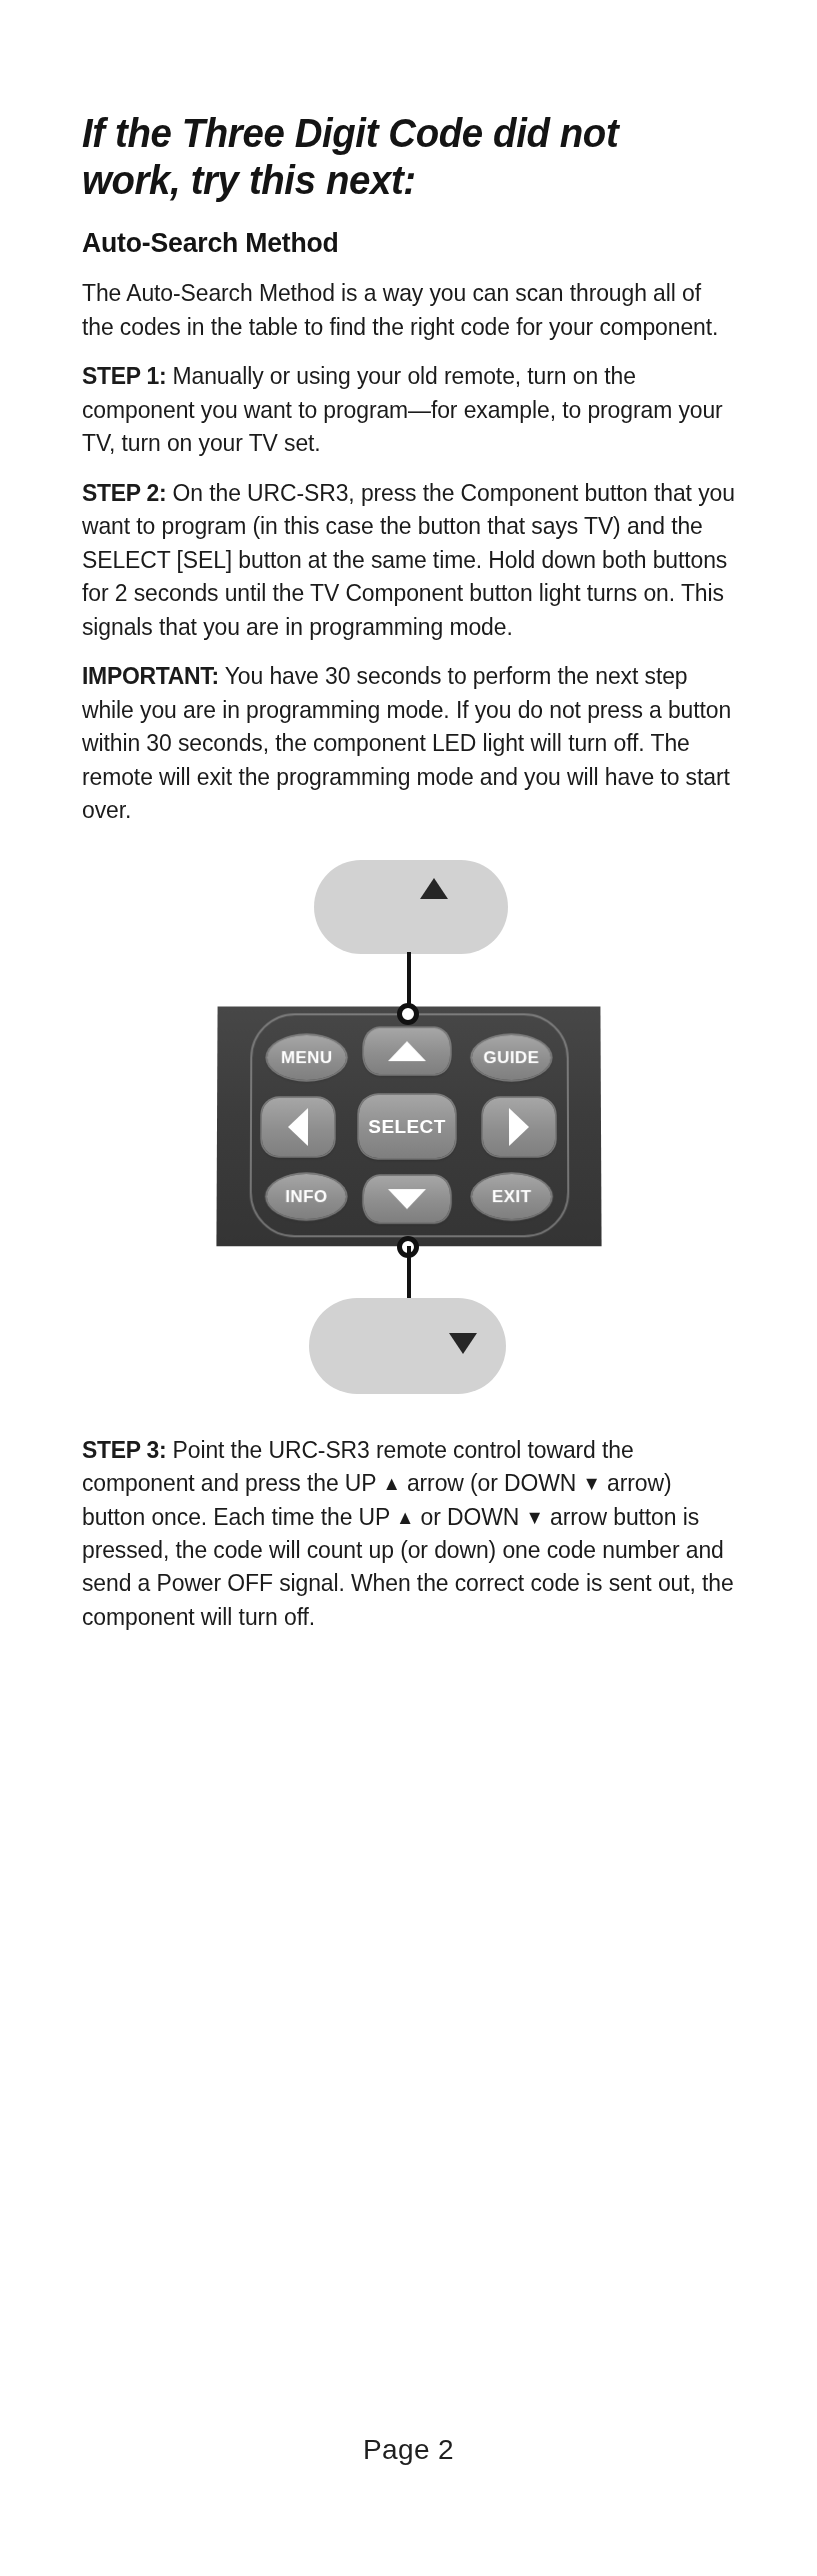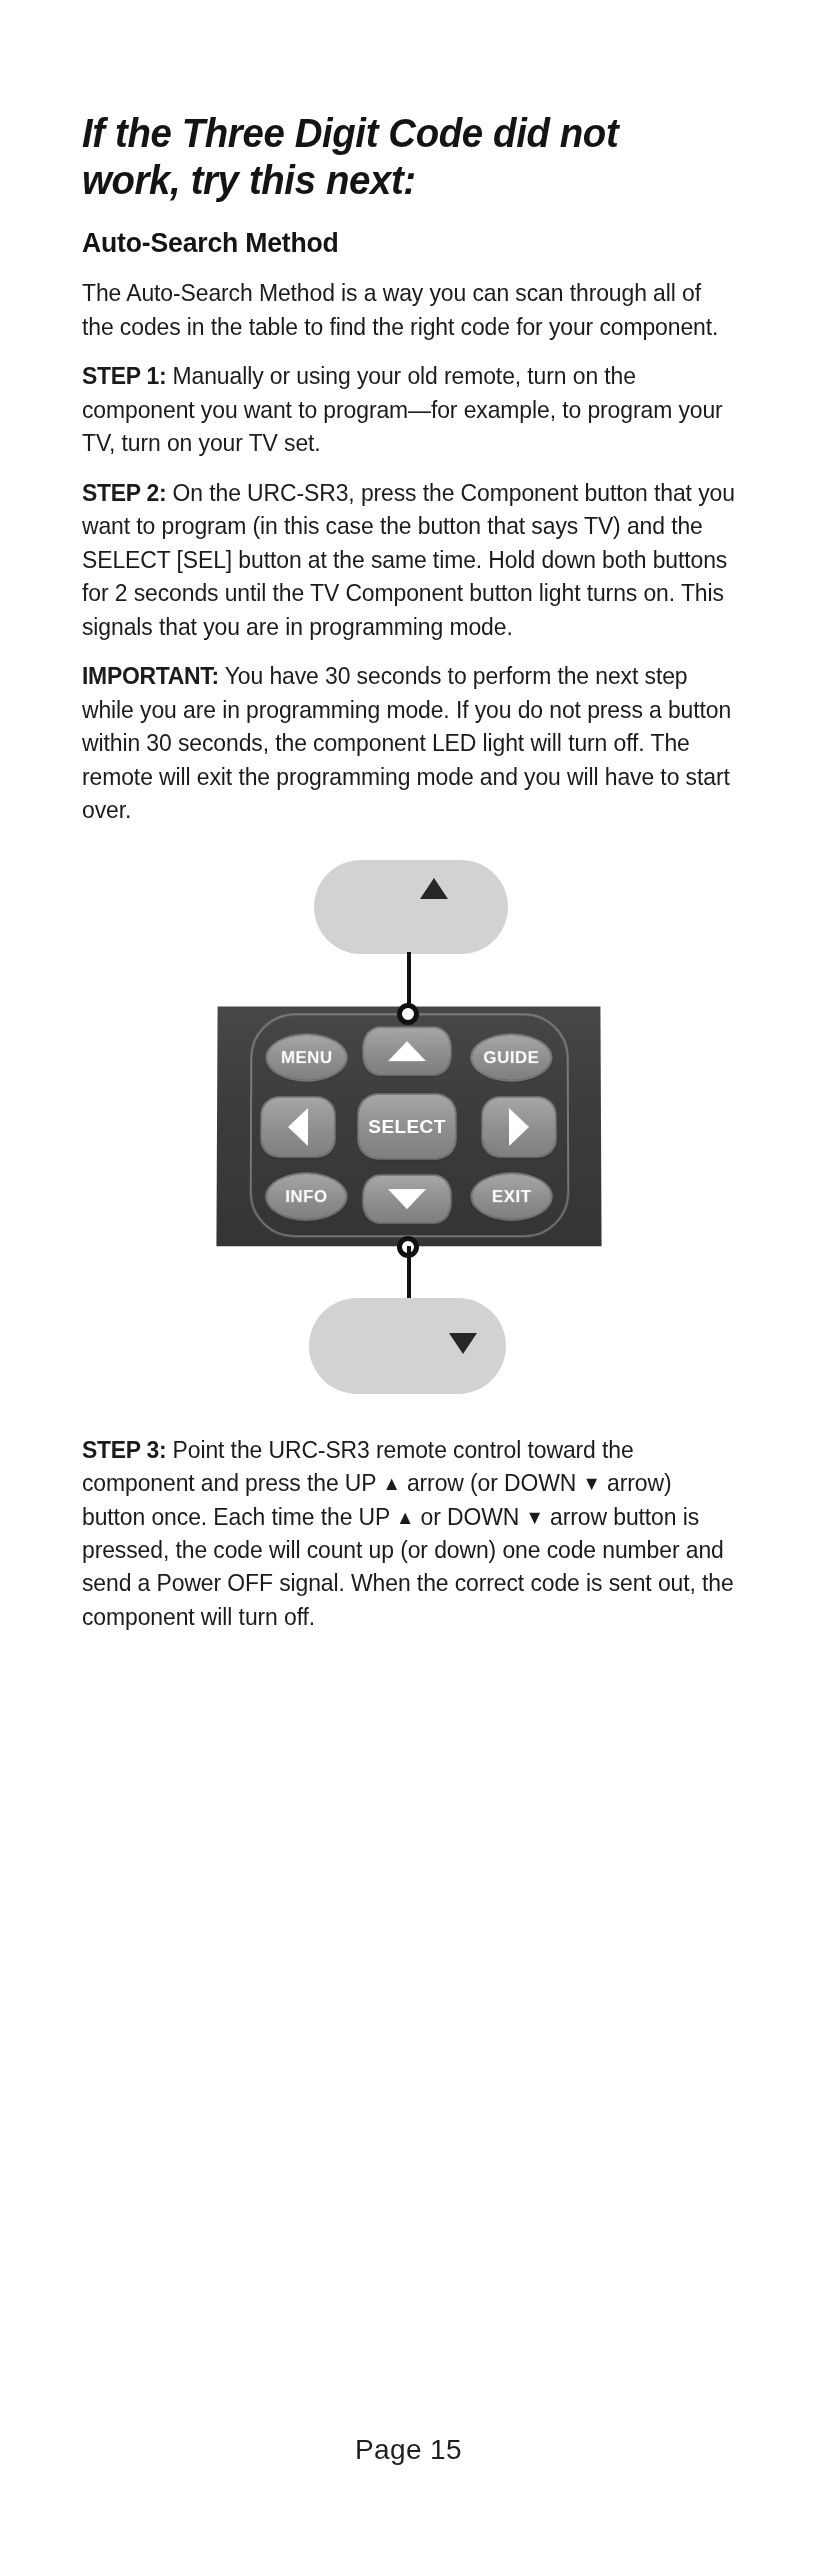--- a/index.html
+++ b/index.html
@@ -316,14 +316,14 @@
       <span class="tri down"></span>
     </div>
   </div>
 
   <p class="body-para">
     <span class="lead-in">STEP 3:</span><span> Point the URC-SR3 remote control toward the component and press the UP </span><span class="arrow-glyph">▲</span><span> arrow (or DOWN </span><span class="arrow-glyph">▼</span><span> arrow) button once. Each time the UP </span><span class="arrow-glyph">▲</span><span> or DOWN </span><span class="arrow-glyph">▼</span><span> arrow button is pressed, the code will count up (or down) one code number and send a Power OFF signal. When the correct code is sent out, the component will turn off.</span>
   </p>
 
 </div>
 
-<div class="page-footer">Page 15</div>
+<div class="page-footer">Page 2</div>
 
 
 </body></html>

